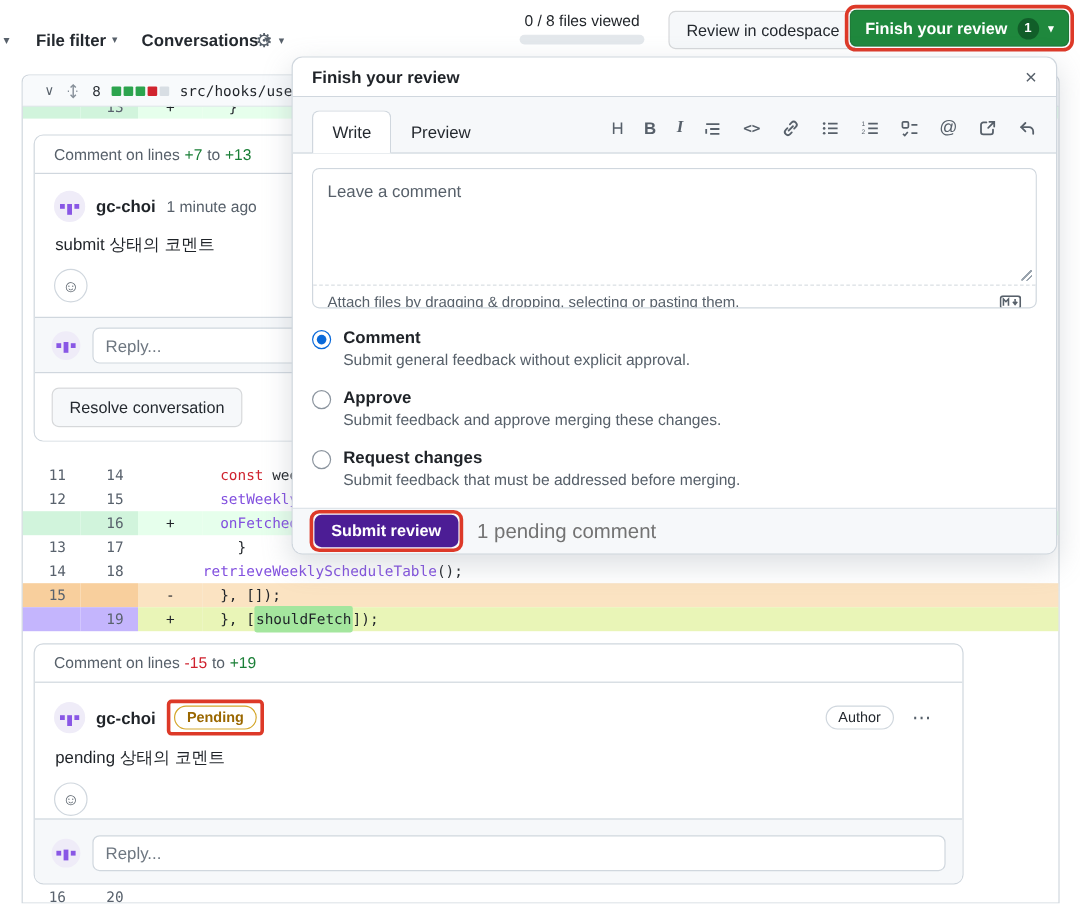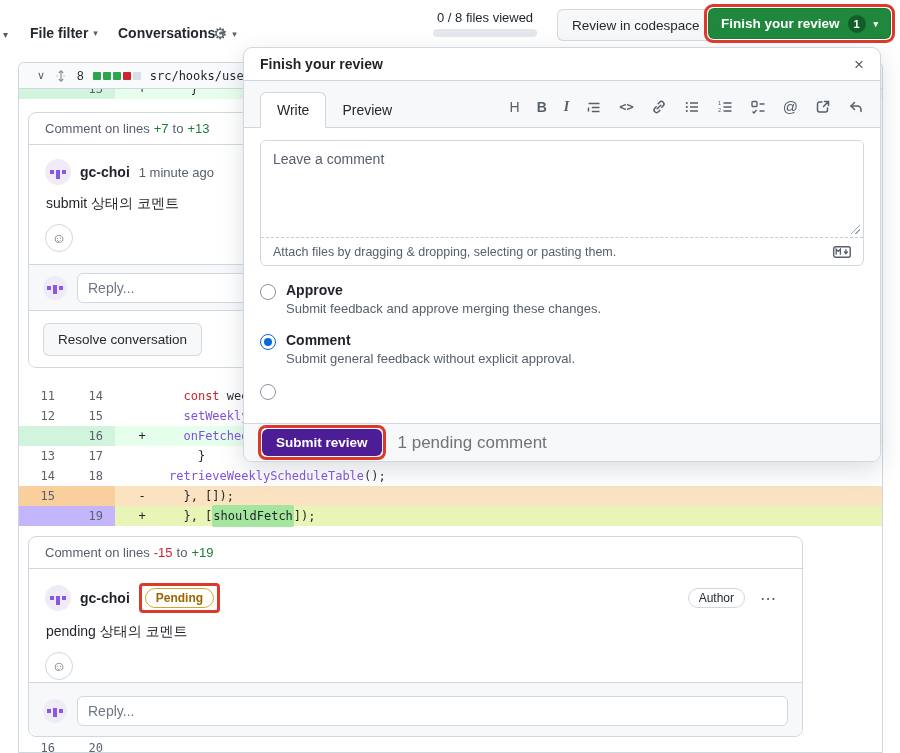--- a/index.html
+++ b/index.html
@@ -352,35 +352,39 @@
       <span>Attach files by dragging &amp; dropping, selecting or pasting them.</span>
       <svg width="18" height="12" viewBox="0 0 18 12">
           <rect x="0.75" y="0.75" width="16.5" height="10.5" rx="2" fill="none" stroke="#57606a" stroke-width="1.4"></rect>
           <path d="M3.2 8.8V3.2l2.1 2.2 2.1-2.2v5.6" fill="none" stroke="#57606a" stroke-width="1.3"></path>
           <path d="M12.9 3.2v3.4M11.1 5.5l1.8 2.3 1.8-2.3" fill="none" stroke="#57606a" stroke-width="1.3"></path>
         </svg>
     </div>
   </div>
   <div class="radio-grp">
     <div class="opt">
+      <span class="radio sel"></span>
+      <span>
+        <div class="opt-label">Comment</div>
+        <div class="opt-desc">Submit general feedback without explicit approval.</div>
+      </span>
+    </div>
+    <div class="opt">
       <span class="radio"></span>
       <span>
         <div class="opt-label">Approve</div>
         <div class="opt-desc">Submit feedback and approve merging these changes.</div>
       </span>
     </div>
     <div class="opt">
-      <span class="radio sel"></span>
+      <span class="radio"></span>
       <span>
-        <div class="opt-label">Comment</div>
-        <div class="opt-desc">Submit general feedback without explicit approval.</div>
-      </span>
-    </div>
-    <div class="opt">
-      <span class="radio"></span>
+        <div class="opt-label">Request changes</div>
+        <div class="opt-desc">Submit feedback that must be addressed before merging.</div>
+      </span>
     </div>
   </div>
   <div class="pop-foot">
     <span class="red-box" style="border-radius:8px; border-width:3px;">
       <button class="btn-submit">Submit review</button>
     </span>
     <span class="pending-note">1 pending comment</span>
   </div>
 </div>
 

